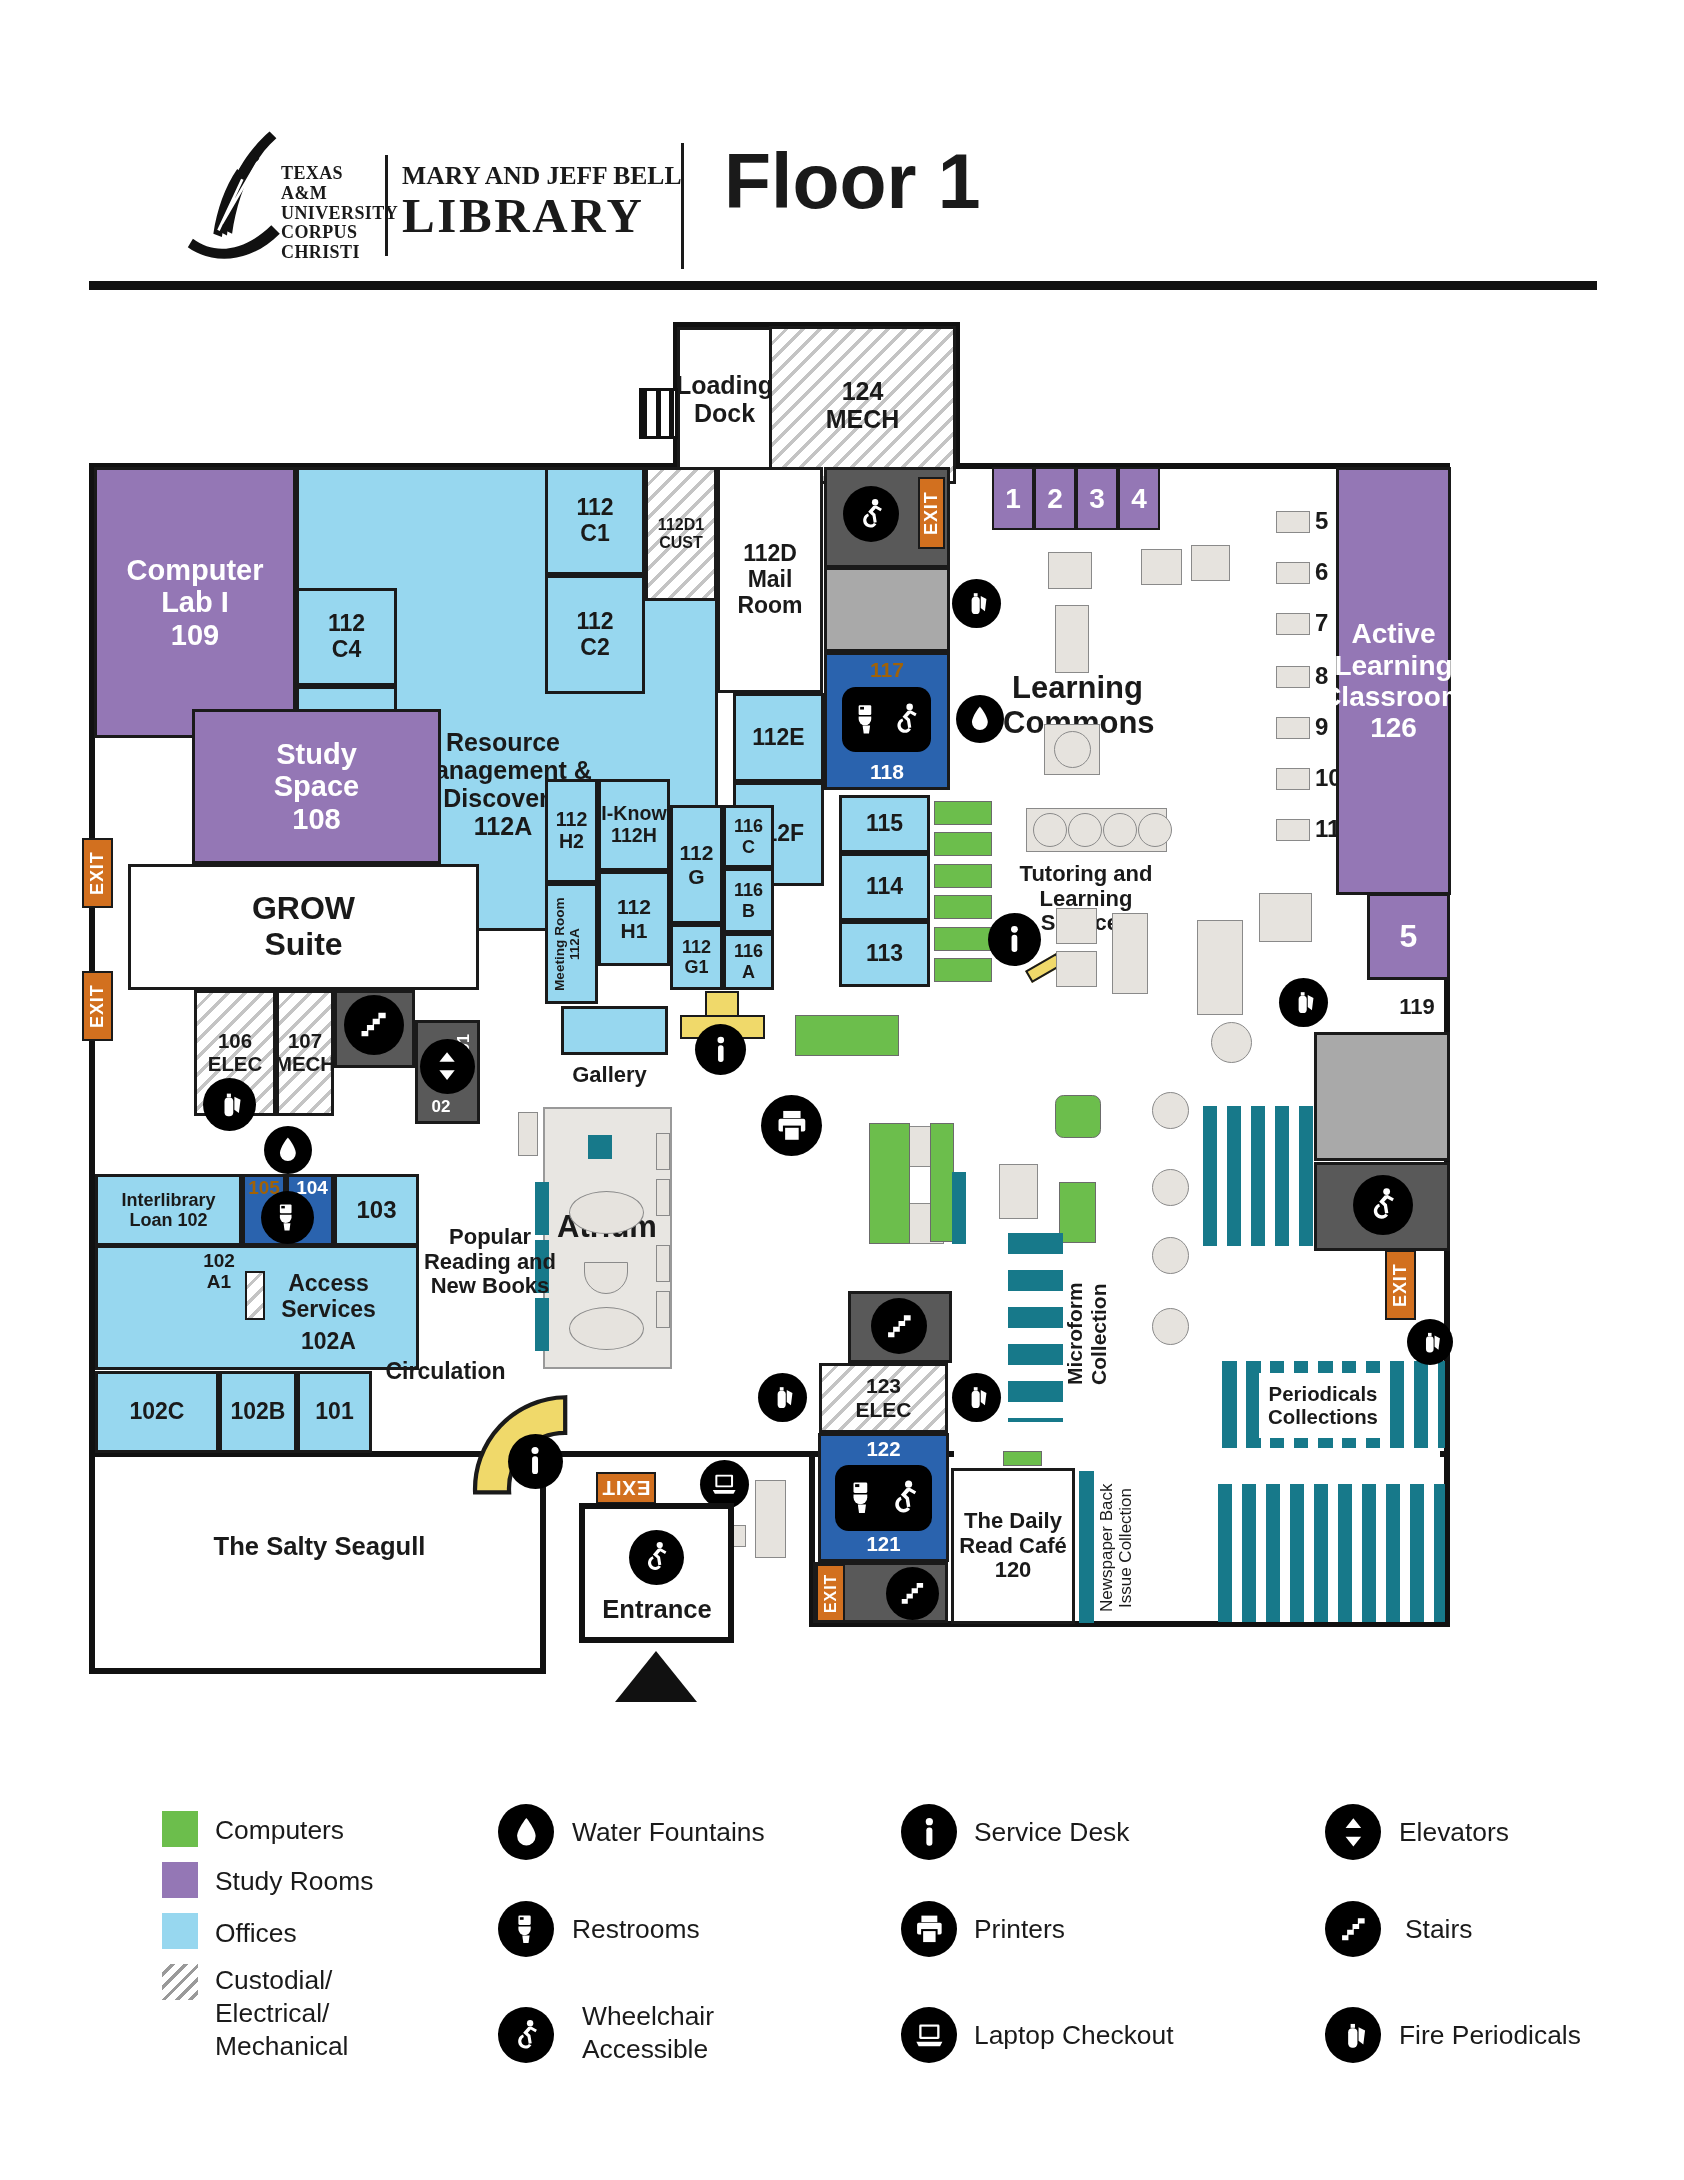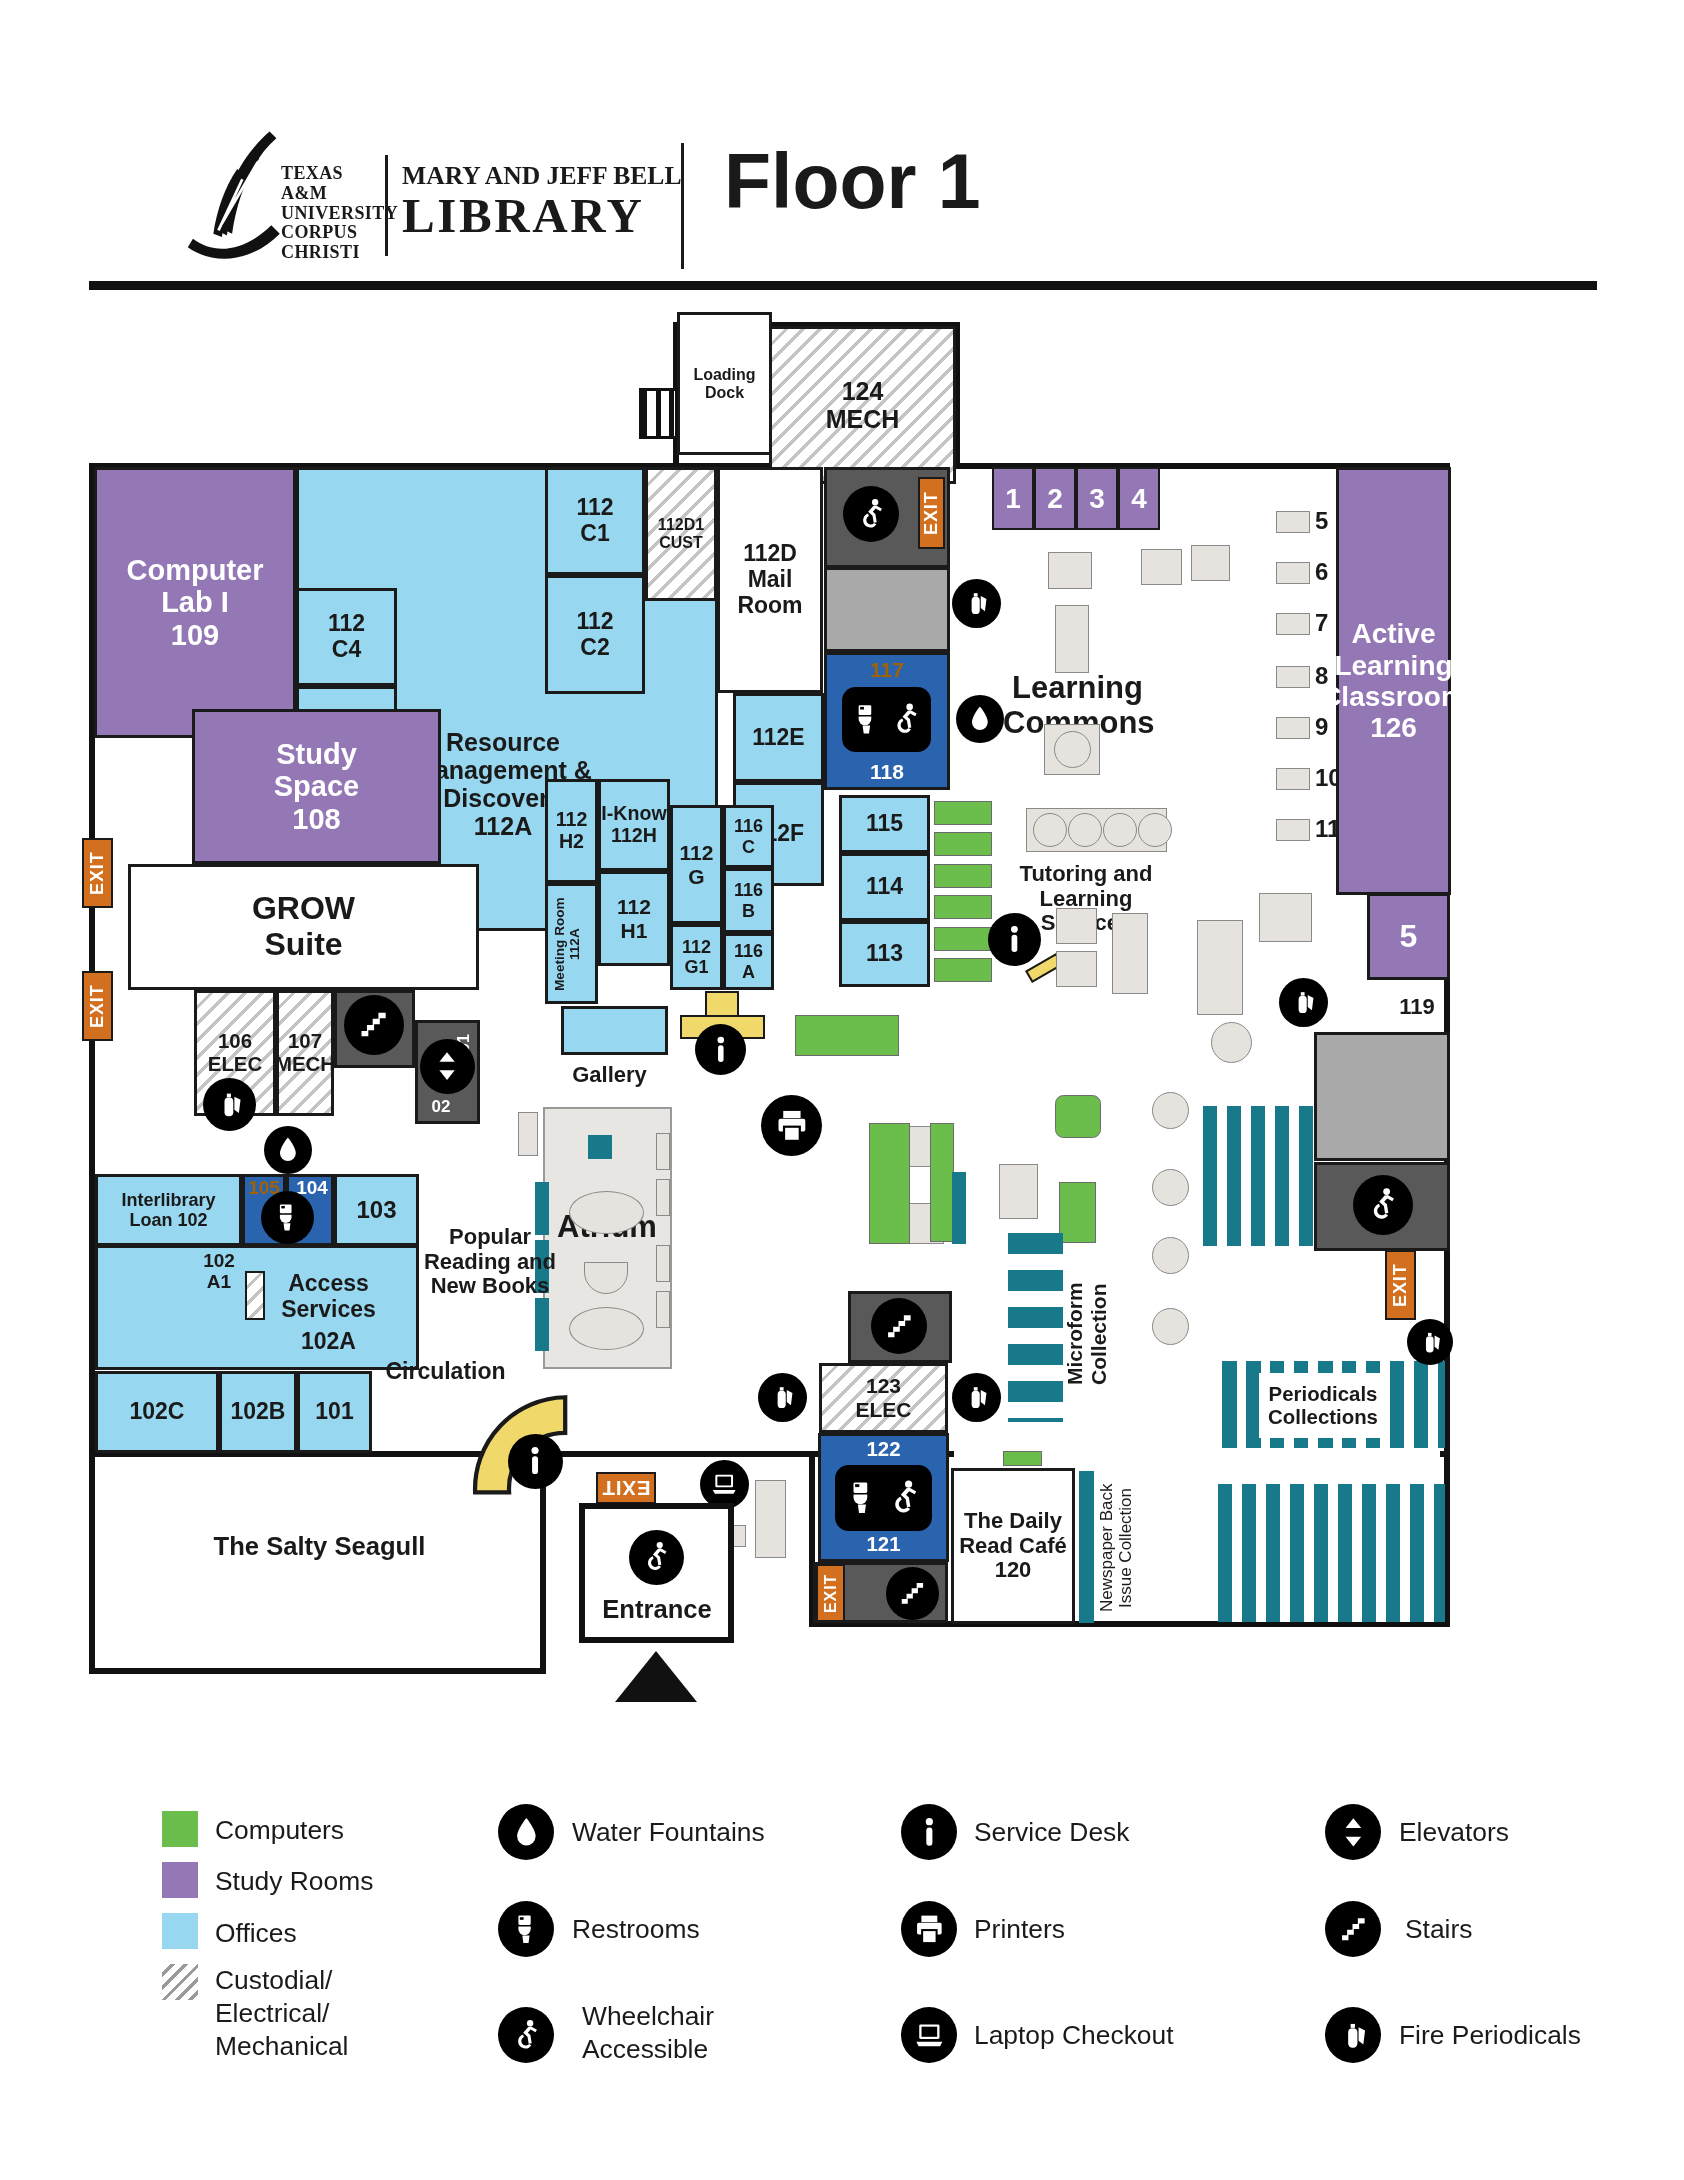--- a/index.html
+++ b/index.html
@@ -60,21 +60,21 @@
 <div class="abs" style="left:681px;top:143px;width:2.6px;height:126px;background:#1a1a1a;"></div>
 <div class="lbl" style="left:724px;top:138px;width:358px;text-align:left;font-size:77px;font-weight:600;">Floor 1</div>
 <div class="abs" style="left:89px;top:281px;width:1508px;height:8.5px;background:#111;"></div>
 
 <div class="wall" style="left:673px;top:322px;width:287px;height:152px;"></div>
 <div class="wall" style="left:89px;top:463px;width:1361px;height:994px;"></div>
 <div class="wall" style="left:89px;top:1451px;width:457px;height:223px;"></div>
 <div class="wall" style="left:809px;top:1451px;width:641px;height:176px;"></div>
 <div class="abs" style="left:954px;top:1445px;width:486px;height:14.5px;background:#fff;"></div>
 
-<div class="room wh" style="left:677px;top:312px;width:95px;height:143px;font-size:16px;">Loading
+<div class="room wh" style="left:677px;top:327px;width:95px;height:143px;font-size:25px;">Loading
 Dock</div>
 <div class="room hz" style="left:769px;top:326px;width:187px;height:158px;font-size:25px;">124
 MECH</div>
 <div class="abs" style="left:639px;top:388px;width:39px;height:51px;border:3.4px solid #111;background:repeating-linear-gradient(90deg,#111 0 5.1px,#fff 5.1px 13.6px);"></div>
 <div class="exit" style="left:692px;top:469px;width:56px;height:31px;">EXIT</div>
 
 <div class="room st" style="left:94px;top:467px;width:202px;height:271px;font-size:29px;">Computer
 Lab I
 109</div>
 <div class="room of" style="left:296px;top:467px;width:422px;height:464px;"></div>

